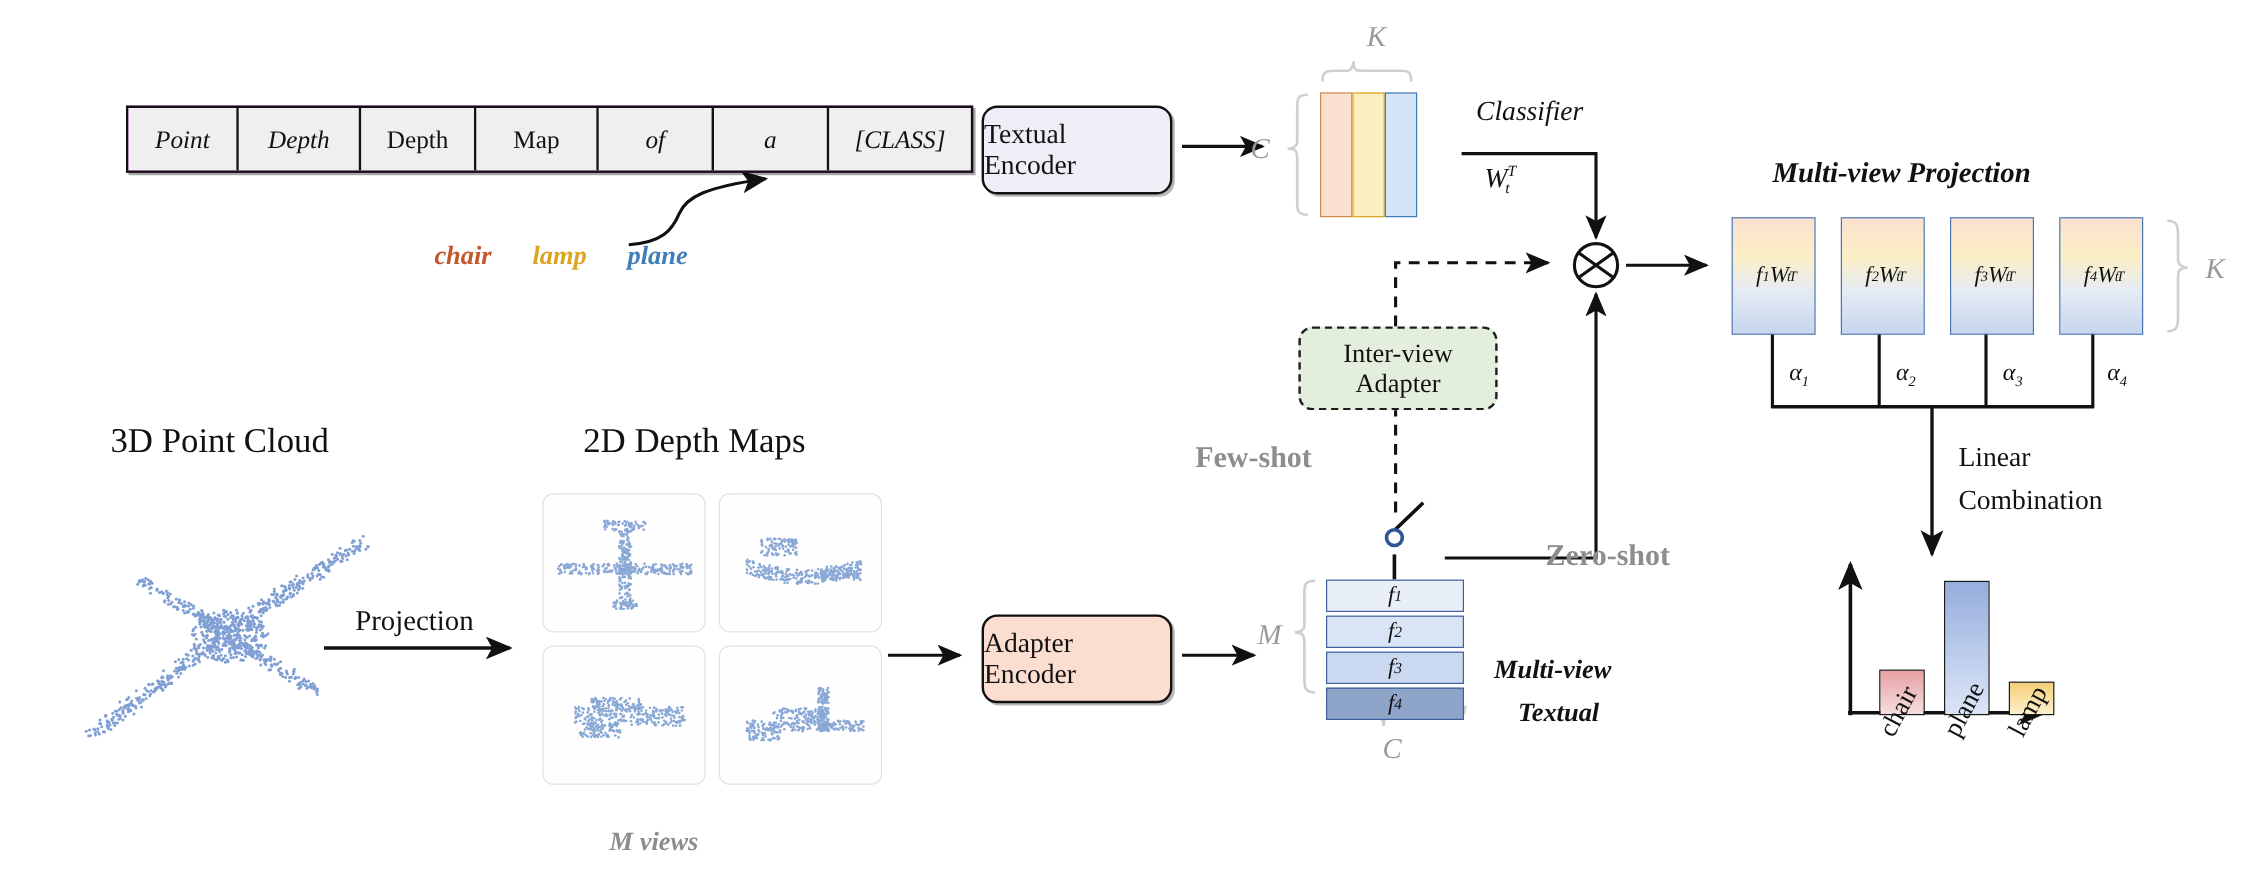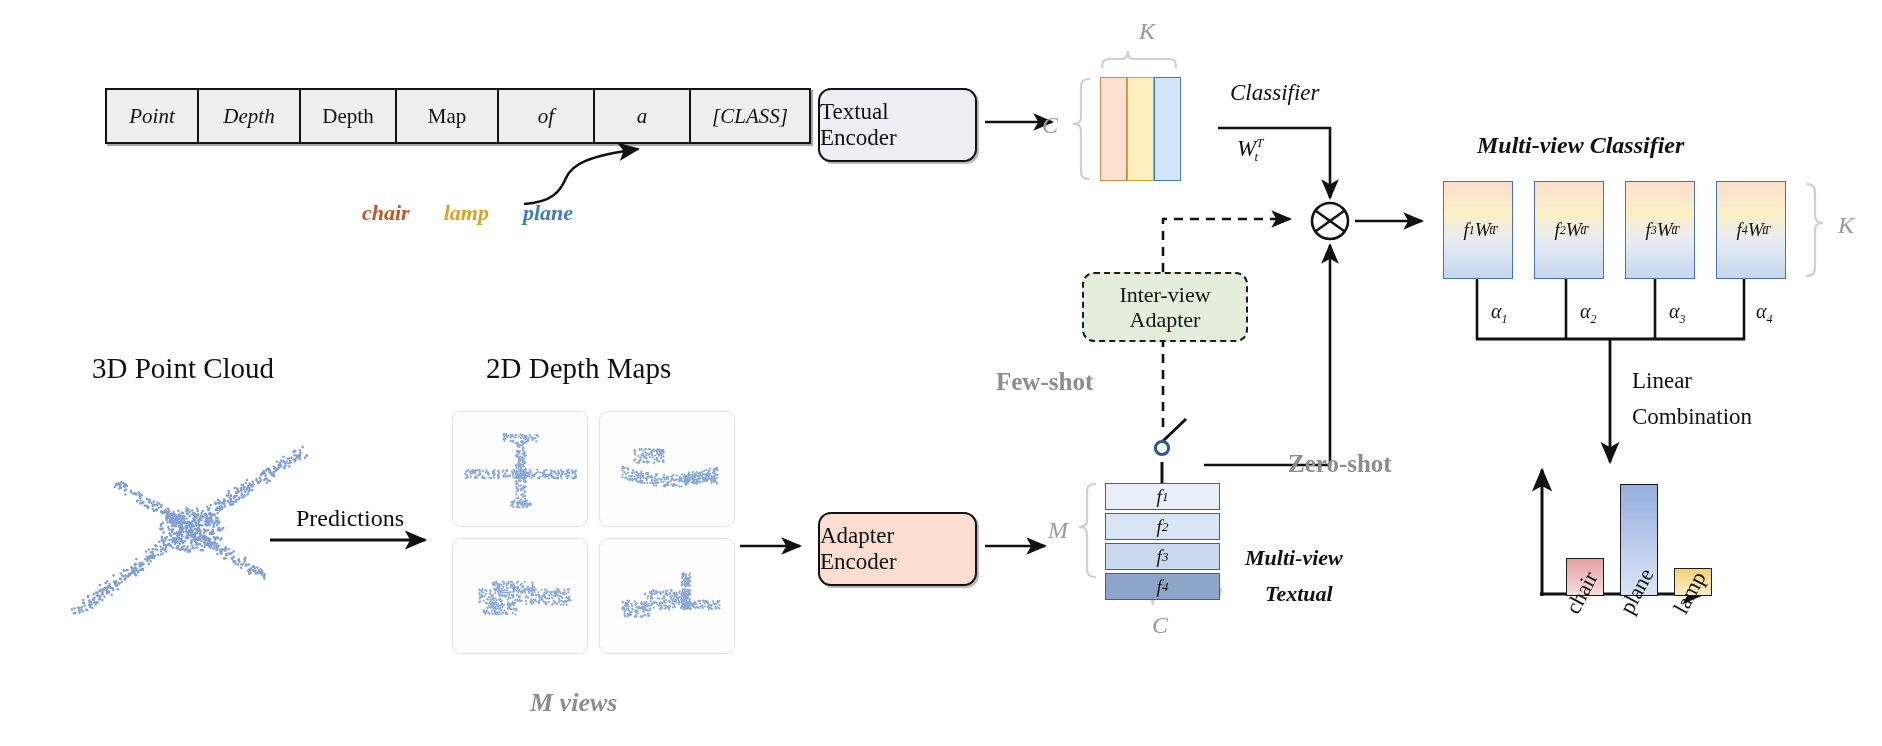--- a/index.html
+++ b/index.html
@@ -299,21 +299,21 @@
     <div class="feat-bar b3">
       <span>f</span>
         <sub style="font-size:13px">4</sub>
     </div>
   </div>
   <div class="lbl italic gray" style="left:1048px; top:517px; font-size:24px">M</div>
   <div class="lbl italic gray" style="left:1152px; top:612px; font-size:24px">C</div>
   <div class="lbl italic bold" style="left:1245px; top:545px; font-size:22px">Multi-view</div>
   <div class="lbl italic bold" style="left:1265px; top:581px; font-size:22px">Textual</div>
 
-  <div class="lbl italic bold" style="left:1477px; top:132px; font-size:24px">Multi-view Classifier</div>
+  <div class="lbl italic bold" style="left:1477px; top:132px; font-size:24px">Multi-view Projection</div>
   <div id="pred-row">
     <div class="pred-box">
       <span>f</span>
         <sub style="font-size:12px">1</sub>
         <span>W</span>
         <sup style="font-size:12px">T</sup>
         <sub style="font-size:12px;margin-left:-8px">t</sub>
     </div>
     <div class="pred-box">
       <span>f</span>
@@ -1386,21 +1386,21 @@
           <circle cx="133.8" cy="108.5" r="1.25"></circle>
           <circle cx="126.8" cy="109.5" r="1.25"></circle>
           <circle cx="183.4" cy="135.9" r="1.25"></circle>
           <circle cx="151.8" cy="119.5" r="1.25"></circle>
           <circle cx="176.5" cy="134.4" r="1.25"></circle>
           <circle cx="182.7" cy="139.9" r="1.25"></circle>
         </g>
     </g>
   </svg>
 
-  <div class="lbl" style="left:296px; top:505px; font-size:24px">Predictions</div>
+  <div class="lbl" style="left:296px; top:505px; font-size:24px">Projection</div>
 
   <div class="lbl" style="left:486px; top:352px; font-size:29px">2D Depth Maps</div>
   <div id="depth-grid">
     <div class="depth-tile">
       <svg width="136" height="116" viewBox="0 0 136 116">
         <g fill="#8aa8d6" id="dm1">
             <circle cx="70.9" cy="66.4" r="1.1"></circle>
             <circle cx="68.1" cy="53.6" r="1.1"></circle>
             <circle cx="70.0" cy="84.8" r="1.1"></circle>
             <circle cx="63.7" cy="86.4" r="1.1"></circle>
@@ -3225,15 +3225,15 @@
             <circle cx="25.4" cy="77.4" r="1.1"></circle>
             <circle cx="29.0" cy="71.7" r="1.1"></circle>
             <circle cx="24.7" cy="76.7" r="1.1"></circle>
             <circle cx="28.4" cy="74.8" r="1.1"></circle>
             <circle cx="37.5" cy="72.2" r="1.1"></circle>
             <circle cx="27.8" cy="70.6" r="1.1"></circle>
           </g>
       </svg>
     </div>
   </div>
-  <div class="lbl italic graybold" style="left:530px; top:688px; font-size:26px">M views</div>
+  <div class="lbl italic graybold" style="left:508px; top:688px; font-size:22px">M views</div>
 
 </div>
 
 </body></html>

